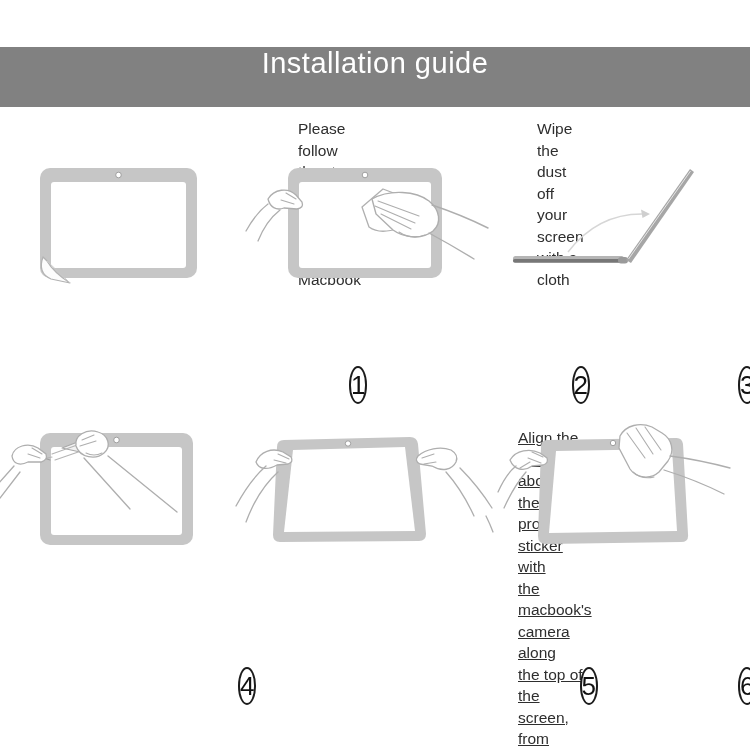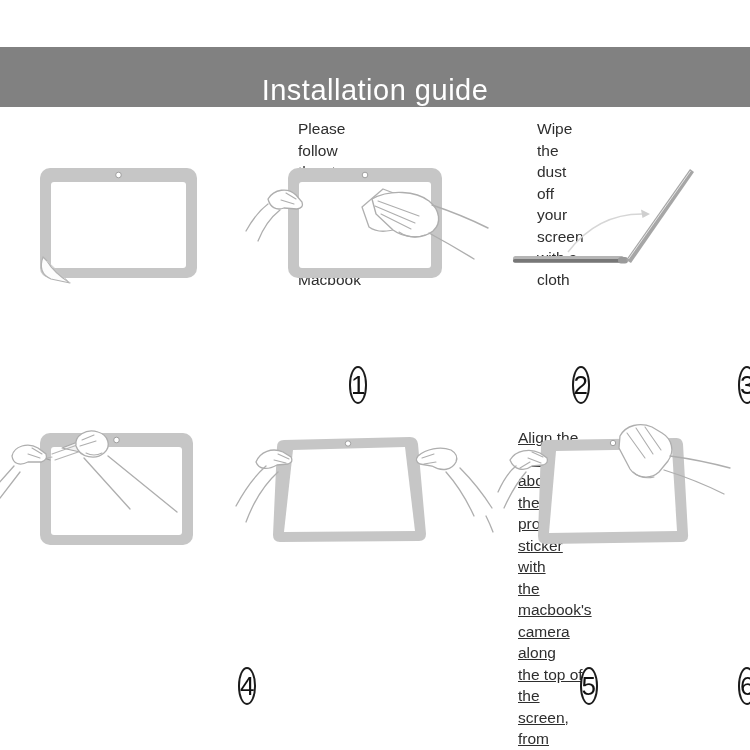--- a/index.html
+++ b/index.html
@@ -2,21 +2,21 @@
 <html><head>
 <meta charset="utf-8">
 <style>
   html,body{margin:0;padding:0;}
   body{
     width:750px;height:750px;background:#ffffff;overflow:hidden;
     font-family:"Liberation Sans", sans-serif;
   }
   .banner{
     margin-top:47px;height:60px;background:#818181;
-    display:flex;align-items:flex-end;justify-content:center;
+    display:flex;align-items:flex-start;justify-content:center;
   }
   .banner h1{
     margin:0;color:#ffffff;font-size:29px;font-weight:400;letter-spacing:.5px;
   }
   .grid{
     display:grid;
     grid-template-columns:250px 250px 250px;
     grid-template-rows:313px 330px;
   }
   .cell{display:flex;flex-direction:row;}

